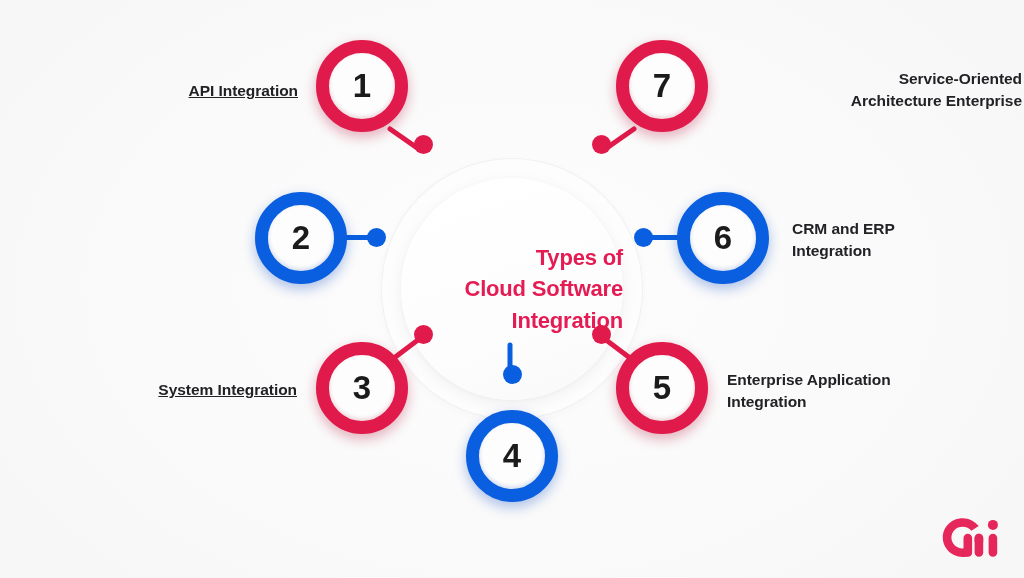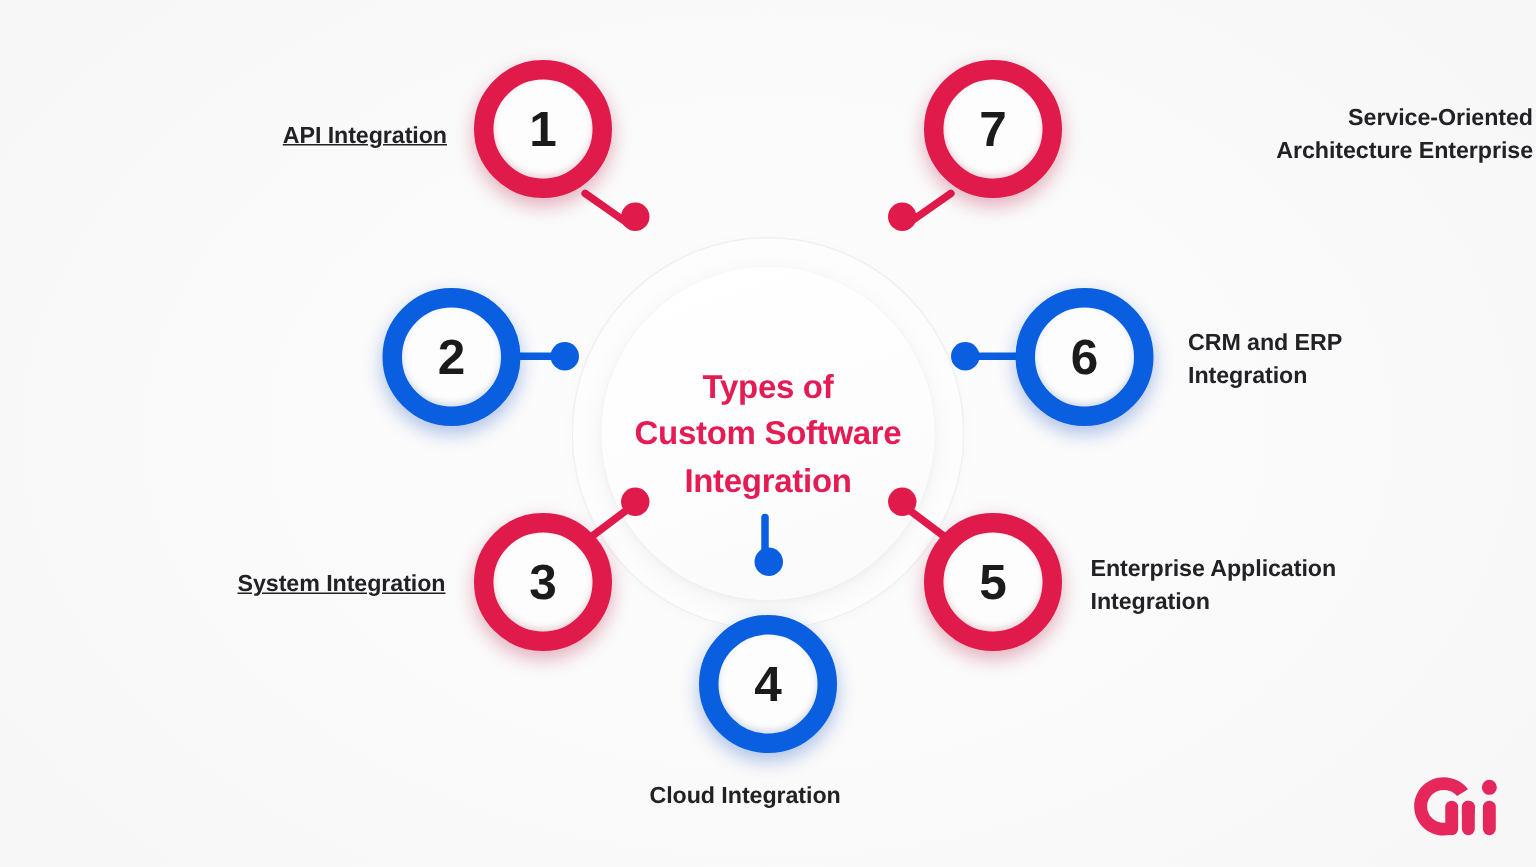--- a/index.html
+++ b/index.html
@@ -49,21 +49,21 @@
       0 1px 4px rgba(0,0,0,0.03);
   }
   .hub-title {
     position: absolute;
     left: 401px;
     top: 178px;
     width: 222px;
     height: 222px;
     display: flex;
     flex-direction: column;
-    align-items: center;
+    align-items: flex-end;
     justify-content: center;
     text-align: center;
     color: #e51b54;
     font-size: 22px;
     font-weight: bold;
     line-height: 1.42;
     letter-spacing: -0.2px;
     pointer-events: none;
   }
   .hub-title span { display: block; white-space: nowrap; }
@@ -147,21 +147,21 @@
 </style>
 </head>
 <body>
 
 <div id="stage">
 
   <div class="hub-outer-ring"></div>
   <div class="hub-inner-disc"></div>
   <div class="hub-title">
     <span>Types of</span>
-    <span>Custom Software</span>
+    <span>Cloud Software</span>
     <span>Integration</span>
   </div>
 
   <div class="conn crimson" style="left:388px; top:125px; width:42px; transform: rotate(35deg);"></div>
   <div class="dot crimson" style="left:414px; top:135px;"></div>
 
   <div class="conn blue" style="left:340px; top:235px; width:42px;"></div>
   <div class="dot blue" style="left:367px; top:228px;"></div>
 
   <div class="conn crimson" style="left:392px; top:357px; width:42px; transform: rotate(-37deg);"></div>
@@ -203,23 +203,20 @@
 
   <div class="label right-align" style="left:20px; top:80px; width:278px;">
     <span>API Integration</span>
   </div>
 
 
   <div class="label right-align" style="left:20px; top:379px; width:277px;">
     <span>System Integration</span>
   </div>
 
-  <div class="label left-align" style="left:433px; top:520px; width:280px;">
-    <span>Cloud Integration</span>
-  </div>
 
   <div class="label left-align" style="left:727px; top:369px; width:290px;">
     <span>Enterprise Application</span>
     <span>Integration</span>
   </div>
 
   <div class="label left-align" style="left:792px; top:218px; width:230px;">
     <span>CRM and ERP</span>
     <span>Integration</span>
   </div>

